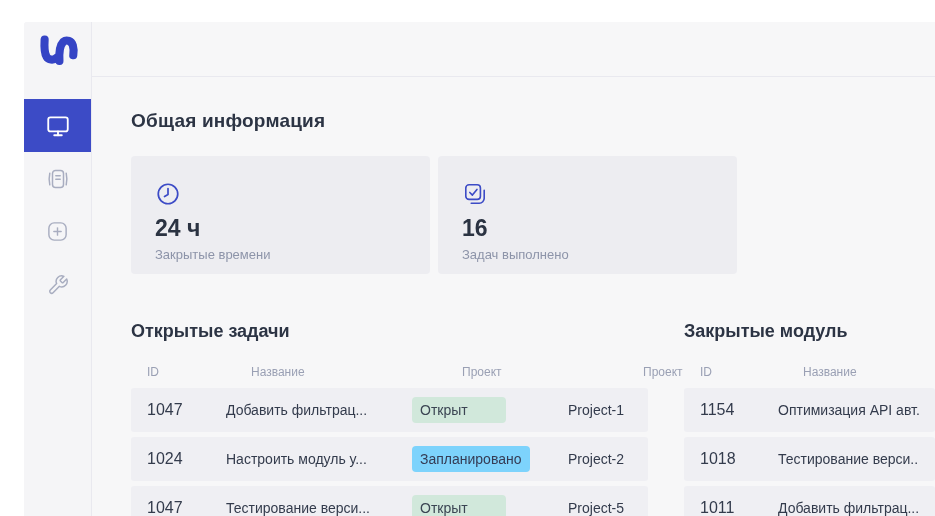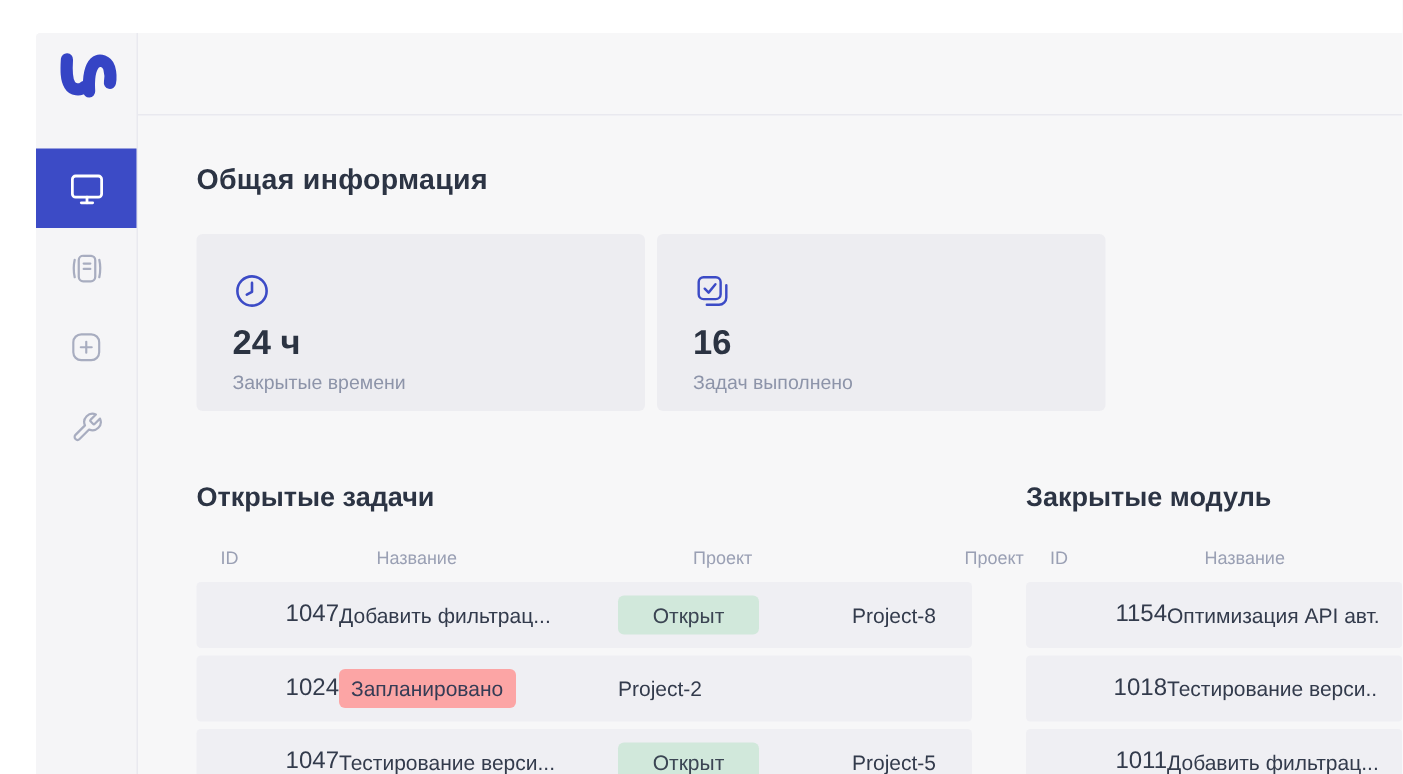--- a/index.html
+++ b/index.html
@@ -98,35 +98,35 @@
     align-items: center;
     height: 44px;
     margin-bottom: 5px;
     padding: 0 16px;
     background: #efeff3;
     border-radius: 3px;
     font-size: 14px;
     color: #333b4c;
     cursor: pointer;
   }
-  .trow .cell-id { font-size: 16px; color: #333b4c; text-align: right; }
+  .trow .cell-id { font-size: 16px; color: #333b4c; }
   .trow .cell-name, .trow .cell-project {
     white-space: nowrap; overflow: hidden;
   }
   .badge {
     display: inline-block;
     min-width: 94px;
     padding: 5px 8px;
     border-radius: 4px;
     font-size: 14px;
-    text-align: center;
+    text-align: left;
     justify-self: start;
   }
   .badge.green { background: #d1e8db; color: #3b4553; }
-  .badge.purple { background: #fca5a5; color: #353c55; }
+  .badge.purple { background: #7dd3fc; color: #353c55; }
   svg { display: block; }
 </style>
 </head>
 <body>
 
 <div class="app">
 
   <aside class="sidebar">
     <div class="logo-wrap">
       <svg width="42" height="32" viewBox="0 0 44 32">
@@ -201,24 +201,25 @@
           <div class="thead grid-open">
             <span>ID</span>
             <span>Название</span>
             <span>Проект</span>
             <span>Проект</span>
           </div>
           <div class="trow grid-open">
             <span class="cell-id">1047</span>
             <span class="cell-name">Добавить фильтрац...</span>
             <span class="badge green">Открыт</span>
-            <span class="cell-project">Project-8</span>
+            <span class="cell-project">Project-1</span>
           </div>
           <div class="trow grid-open">
             <span class="cell-id">1024</span>
+            <span class="cell-name">Настроить модуль у...</span>
             <span class="badge purple">Запланировано</span>
             <span class="cell-project">Project-2</span>
           </div>
           <div class="trow grid-open">
             <span class="cell-id">1047</span>
             <span class="cell-name">Тестирование верси...</span>
             <span class="badge green">Открыт</span>
             <span class="cell-project">Project-5</span>
           </div>
         </div>

